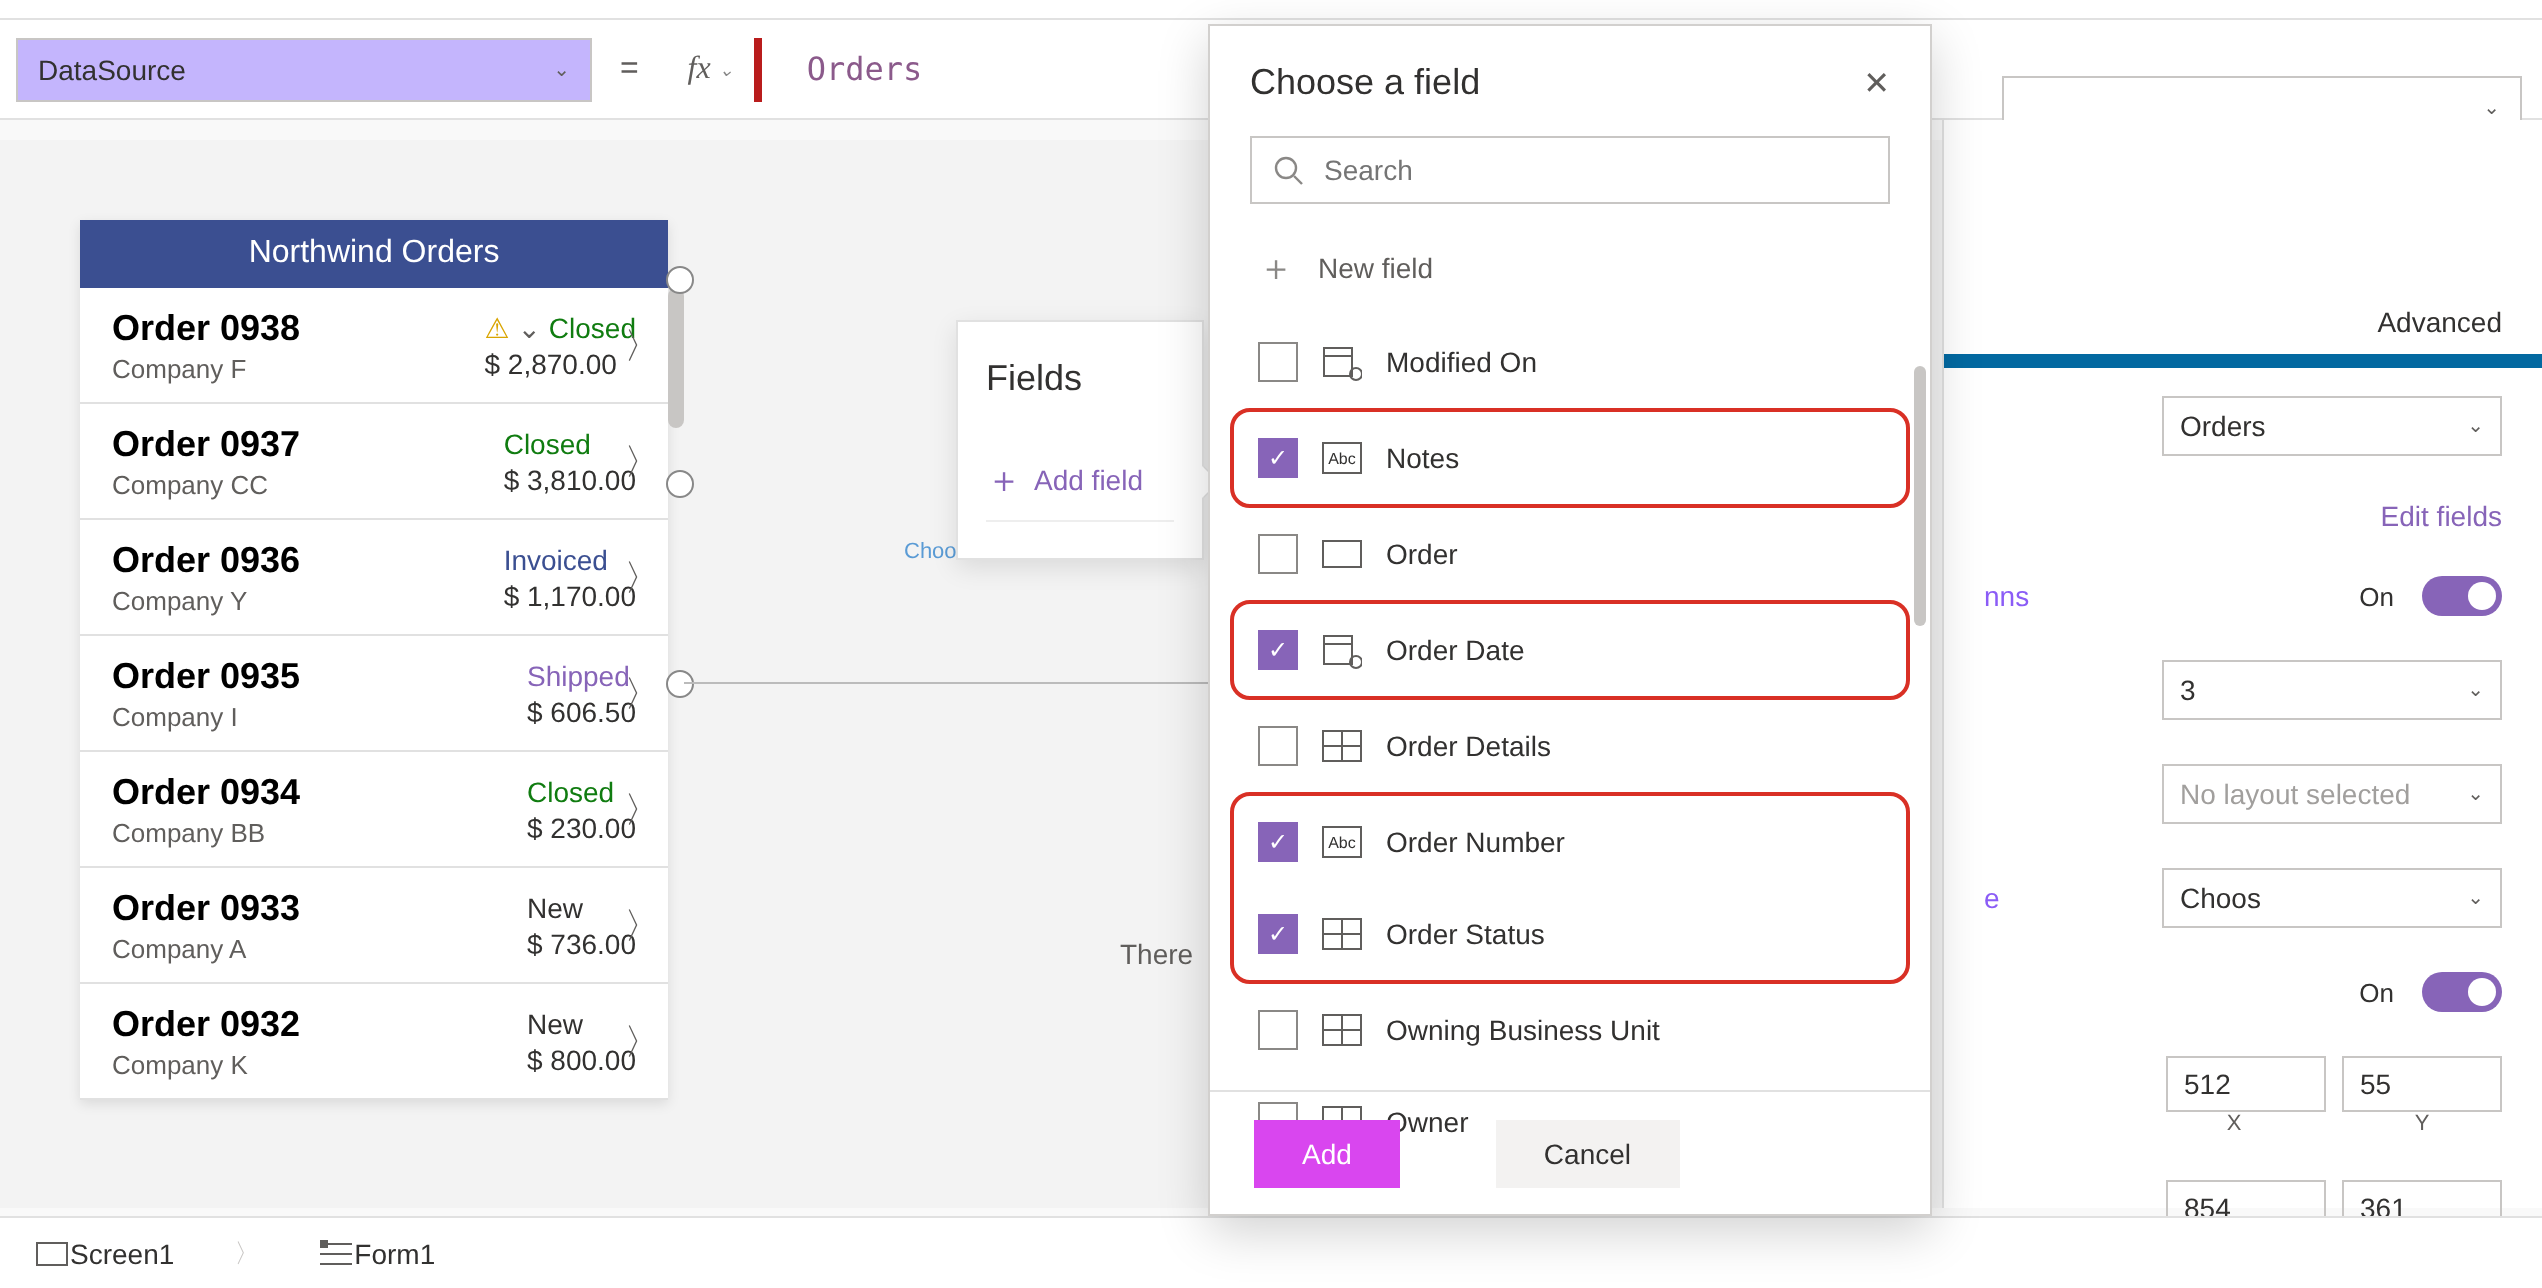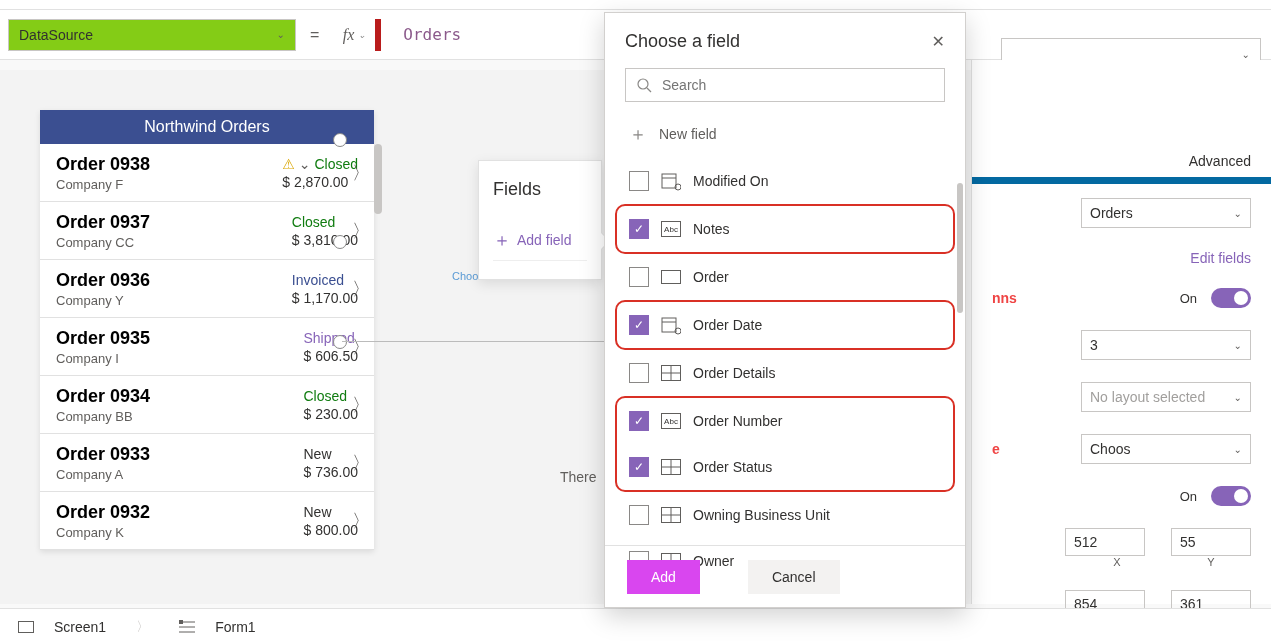--- a/index.html
+++ b/index.html
@@ -3,32 +3,32 @@
 <meta charset="utf-8">
 <style>
   * { box-sizing: border-box; margin: 0; padding: 0; font-family: "Segoe UI", Arial, sans-serif; }
   body { width: 1271px; height: 644px; background: #f9f9f9; position: relative; overflow: hidden; font-size: 13px; color: #323130; }
 
   
   .ribbon { height: 10px; background: #fff; border-bottom: 1px solid #e1e1e1; position: relative; overflow: hidden; }
 
   
   .formula-row { height: 50px; background: #fff; border-bottom: 1px solid #e1e1e1; display: flex; align-items: center; padding: 0 8px; gap: 10px; }
-  .property-select { width: 288px; height: 32px; border: 1px solid #c8c6c4; display: flex; align-items: center; justify-content: space-between; padding: 0 10px; background: #84cc16; font-size: 14px; }
+  .property-select { width: 288px; height: 32px; border: 1px solid #c8c6c4; display: flex; align-items: center; justify-content: space-between; padding: 0 10px; background: #c4b5fd; font-size: 14px; }
   .equals { font-size: 16px; color: #605e5c; padding: 0 4px; }
-  .fx-box { width: 48px; height: 32px; display: flex; align-items: center; justify-content: center; gap: 4px; border-right: 6px solid #b91c1c; font-style: italic; color: #605e5c; }
+  .fx-box { width: 48px; height: 32px; display: flex; align-items: center; justify-content: center; gap: 4px; border-right: 4px solid #b91c1c; font-style: italic; color: #605e5c; }
   .fx-box .caret { font-size: 9px; color: #888; }
   .formula-input { flex: 1; height: 32px; display: flex; align-items: center; padding: 0 12px; font-family: Consolas, monospace; font-size: 16px; color: #8b5a8b; }
 
   .right-select-stub { position: absolute; right: 10px; top: 38px; width: 260px; height: 32px; border: 1px solid #c8c6c4; background: #fff; display:flex; align-items:center; justify-content:flex-end; padding-right:10px; }
 
   
   .canvas { position: absolute; top: 70px; left: 0; right: 0; bottom: 40px; background: #f3f3f3; }
 
-  .gallery { position: absolute; top: 40px; left: 40px; width: 334px; background: #fff; box-shadow: 0 2px 6px rgba(0,0,0,0.1); }
+  .gallery { position: absolute; top: 40px; left: 40px; width: 294px; background: #fff; box-shadow: 0 2px 6px rgba(0,0,0,0.1); }
   .gallery-header { height: 34px; background: #3b4f91; color: #fff; display: flex; align-items: center; justify-content: center; font-size: 16px; }
   .gallery-row { height: 58px; border-bottom: 1px solid #e1e1e1; display: flex; align-items: center; padding: 0 16px; position: relative; }
   .gallery-row .col-left { flex: 1; }
   .gallery-row .order-id { font-weight: 600; font-size: 18px; color: #000; }
   .gallery-row .company { font-size: 13px; color: #605e5c; margin-top: 2px; }
   .gallery-row .col-right { text-align: left; }
   .gallery-row .status { font-size: 14px; }
   .gallery-row .amount { font-size: 14px; color: #323130; margin-top: 2px; }
   .gallery-row .chev { position: absolute; right: 4px; top: 50%; transform: translateY(-50%); font-size: 18px; color: #605e5c; }
   .warn-ico { color: #d9a500; font-size: 14px; margin-right:4px; }
@@ -73,35 +73,35 @@
   .btn-primary { background:#d946ef; color:#fff; }
   .btn-secondary { background:#f3f2f1; color:#323130;margin-left:32px; }
 
   
   .prop-panel { position: absolute; top: 60px; right: 0; width: 300px; bottom: 40px; background: #fff; border-left: 1px solid #e1e1e1; }
   .help-ico { position:absolute; top:46px; right:16px; width:18px; height:18px; border:1px solid #888; border-radius:50%; display:flex; align-items:center; justify-content:center; font-size:11px; color:#888; }
   .tabs-row { margin-top: 90px; border-bottom:7px solid #0369a1; padding: 0 20px; height:34px; display:flex; align-items:flex-end; justify-content:flex-end; }
   .tab-adv { font-size:14px; color:#323130; padding-bottom:8px; }
   .prop-body { padding: 14px 20px; display:flex; flex-direction:column; gap:22px; }
   .prop-line { display:flex; align-items:center; justify-content:space-between; }
-  .prop-line .lbl { font-size:14px; color:#ef4444;font-weight:bold; }
+  .prop-line .lbl { font-size:14px; color:#8b5cf6; }
   .dropdown { height:30px; border:1px solid #c8c6c4; display:flex; align-items:center; justify-content:space-between; padding:0 8px; font-size:14px; min-width:170px; }
   .dropdown.disabled { color:#a19f9d; }
   .link { color:#8764b8; font-size:14px; cursor:pointer; }
   .toggle { width:40px; height:20px; background:#8764b8; border-radius:10px; position:relative; }
   .toggle::after { content:""; width:14px; height:14px; background:#fff; border-radius:50%; position:absolute; right:3px; top:3px; }
   .toggle-label { font-size:13px; color:#323130; margin-right:6px; }
-  .coords { display:flex; gap:26px; justify-content:flex-end; }
+  .coords { display:flex; gap:8px; justify-content:flex-end; }
   .coord-box { width:80px; height:28px; border:1px solid #c8c6c4; display:flex; align-items:center; padding:0 8px; font-size:14px; }
   .coord-row-labels { display:flex; gap:14px; justify-content:flex-end; }
   .coord-row-labels span { width:80px; text-align:center; font-size:11px; color:#605e5c; }
 
   
   .bottom-bar { position:absolute; bottom:0; left:0; right:0; height:36px; background:#fff; border-top:1px solid #e1e1e1; display:flex; align-items:center; padding:0 18px; gap:30px; }
-  .crumb { display:flex; align-items:center; gap:20px; font-size:14px; color:#323130; }
+  .crumb { display:flex; align-items:center; gap:1px; font-size:14px; color:#323130; }
   .crumb-sep { color:#c8c6c4; }
   .caret-down { font-size:10px; color:#605e5c; }
   svg { display:block; }
 </style>
 </head>
 <body>
 
 <div class="ribbon">
   
 </div>

